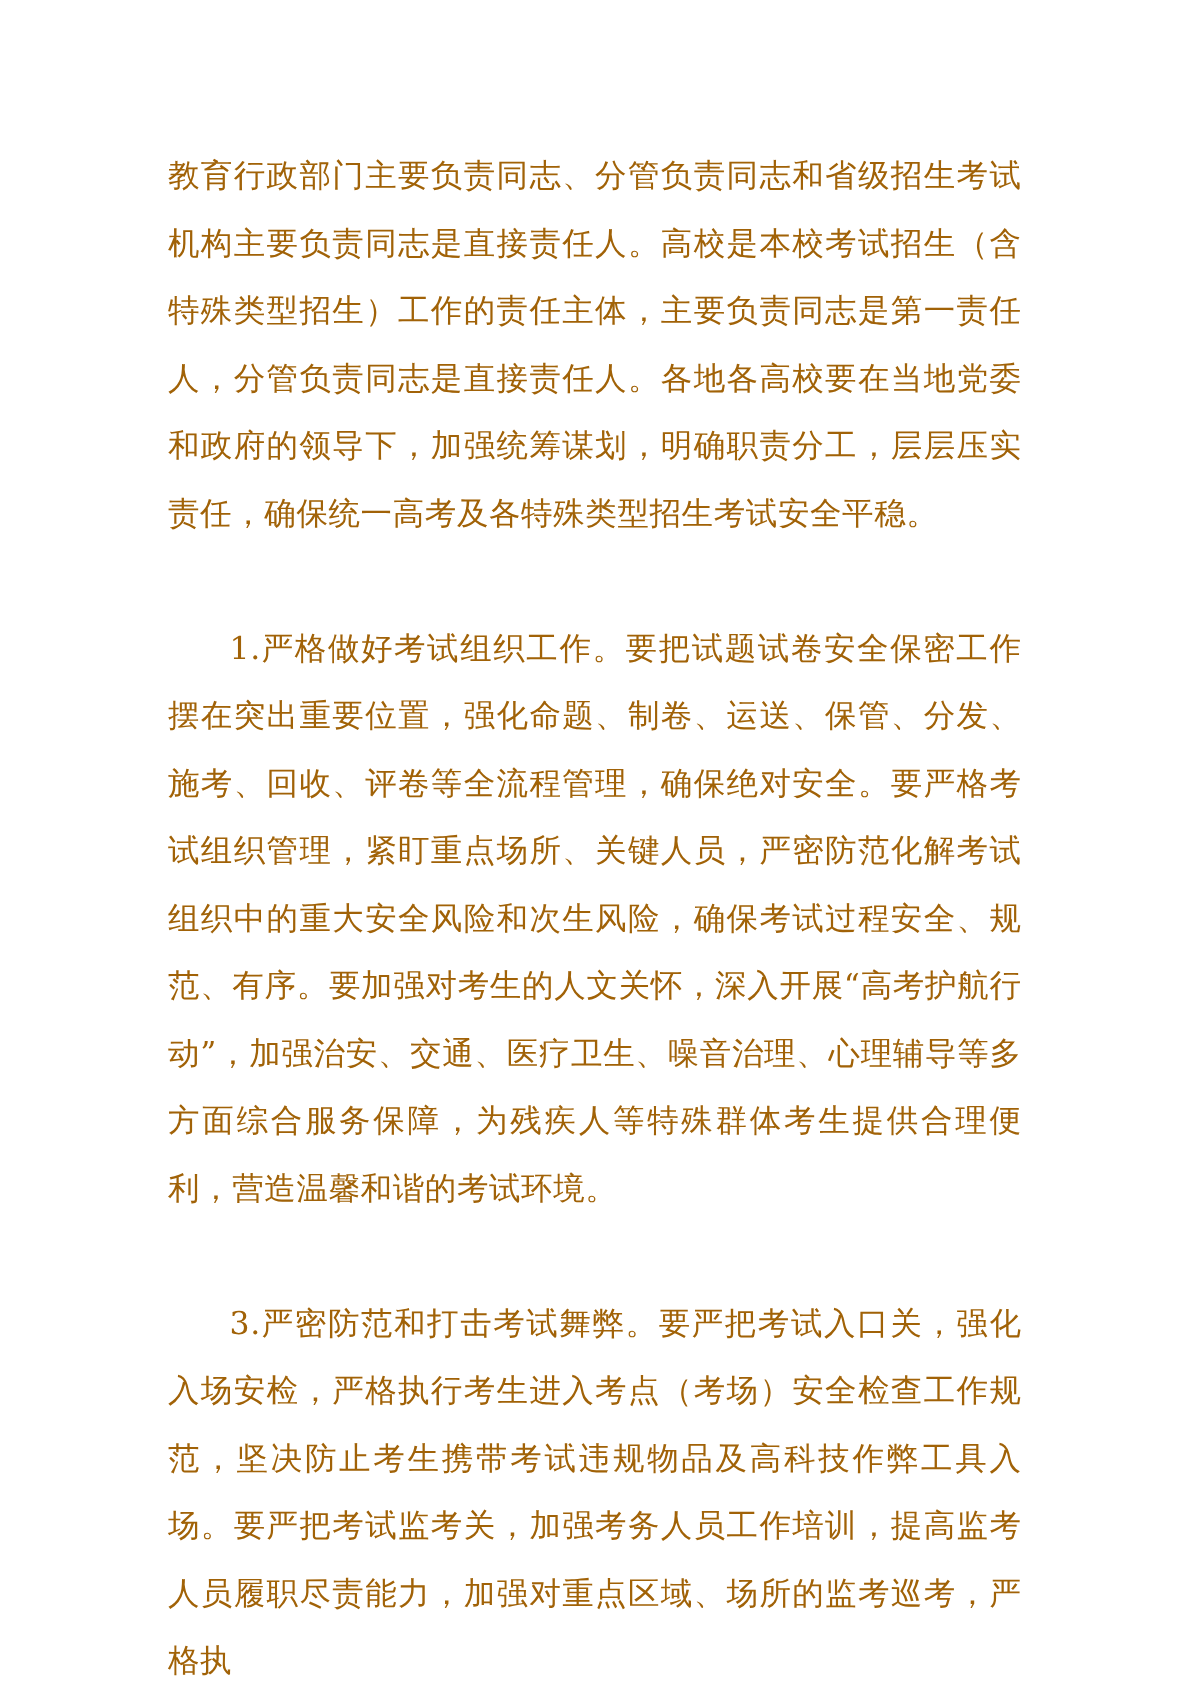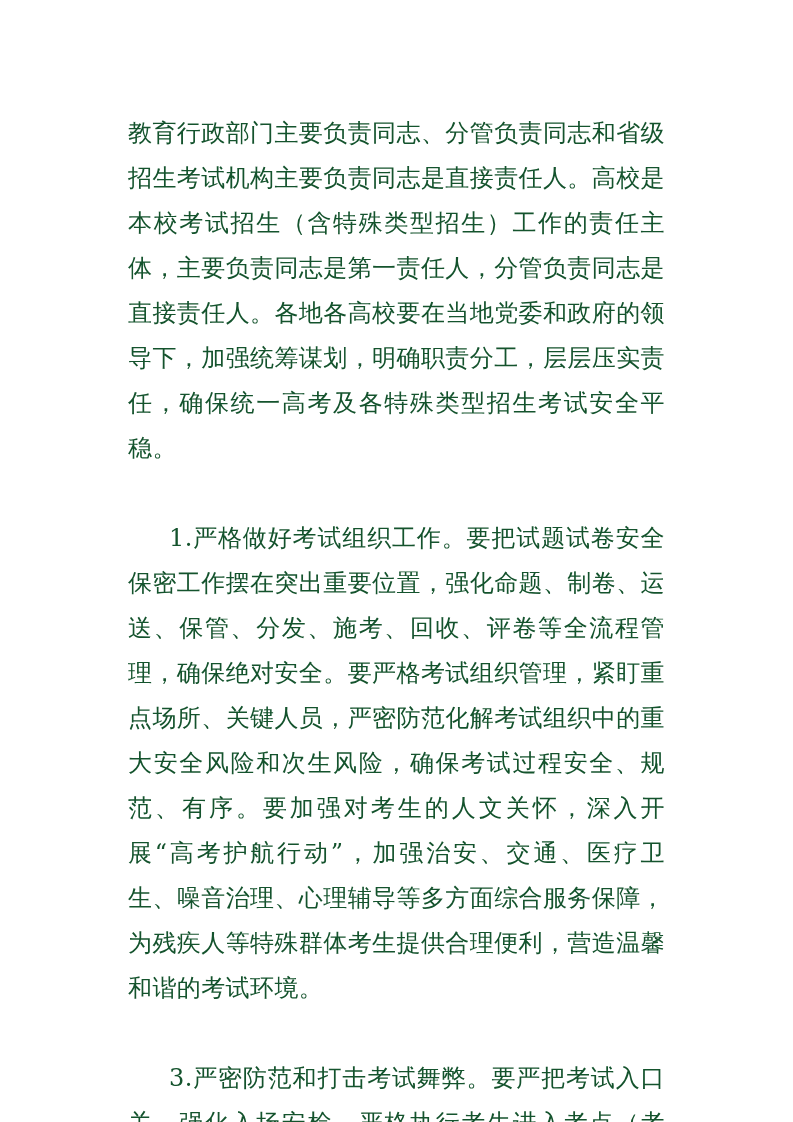--- a/index.html
+++ b/index.html
@@ -18,27 +18,27 @@
     width: 793px;
     height: 1122px;
     box-sizing: border-box;
     padding: 95px 112px 60px 112px;
     background: #ffffff;
   }
   .doc-body {
     width: 100%;
   }
   p.para {
-    margin: 16px;
-    font-size: 24px;
+    margin: 0;
+    font-size: 21px;
     line-height: 45px;
     text-align: justify;
     text-justify: inter-ideograph;
     letter-spacing: 0.4px;
-    color: #14532d;
+    color: #a16207;
     font-family: "DejaVu Serif", "Liberation Serif", serif;
   }
   p.para.indent {
     text-indent: 41px;
   }
   p.spacer-before {
     margin-top: 45px;
   }
 </style>
 </head>

